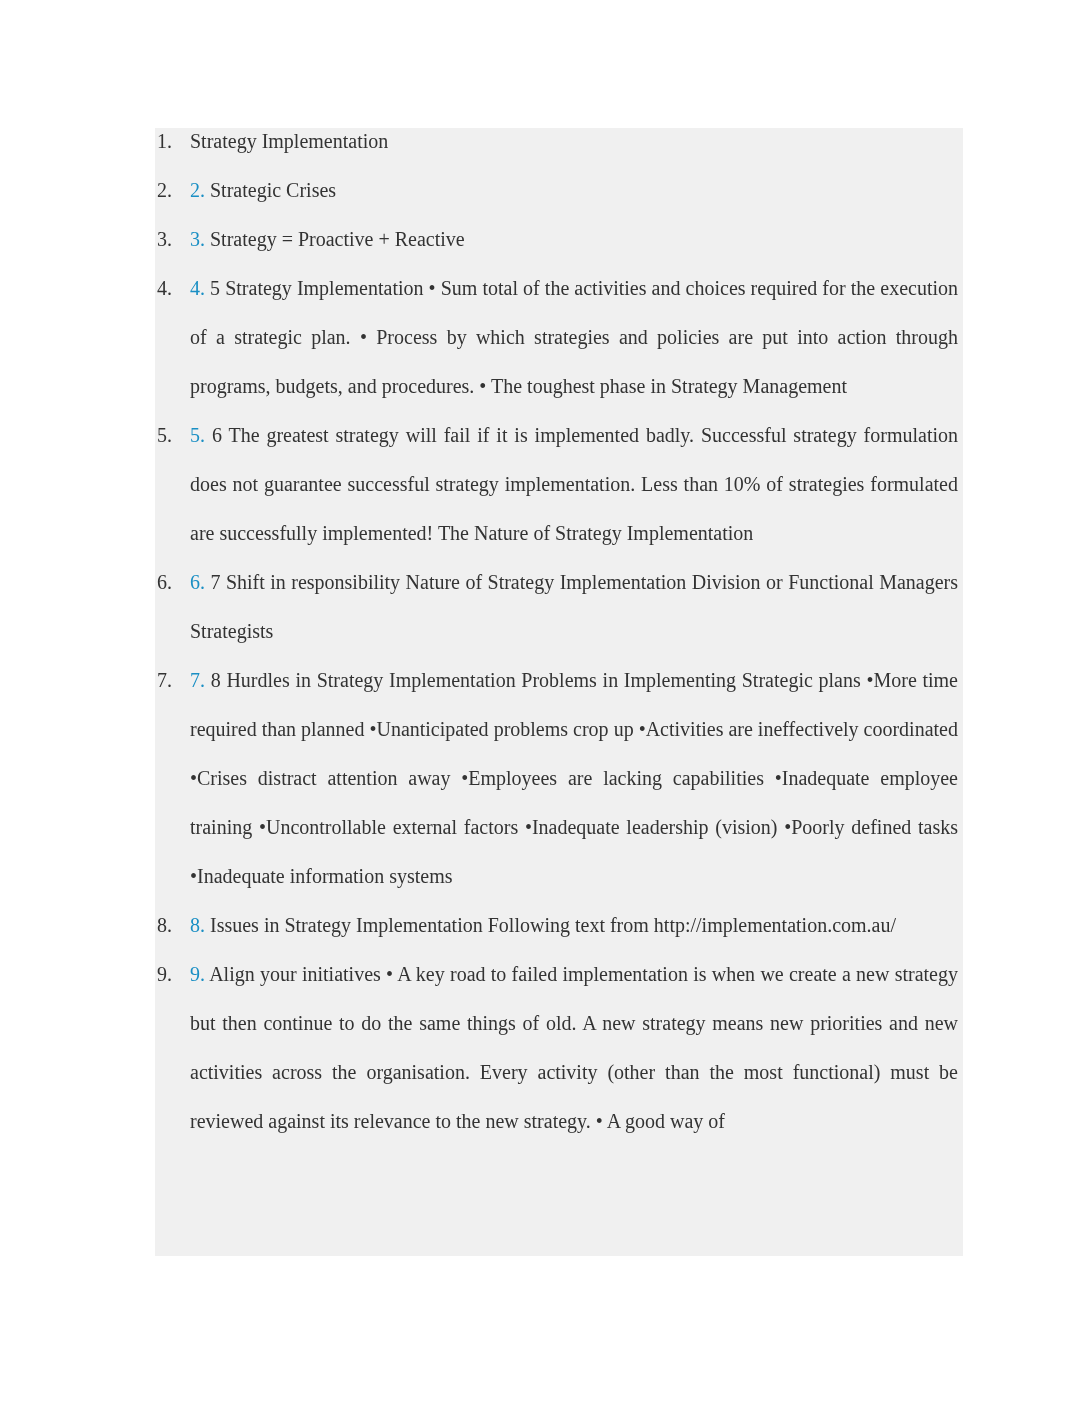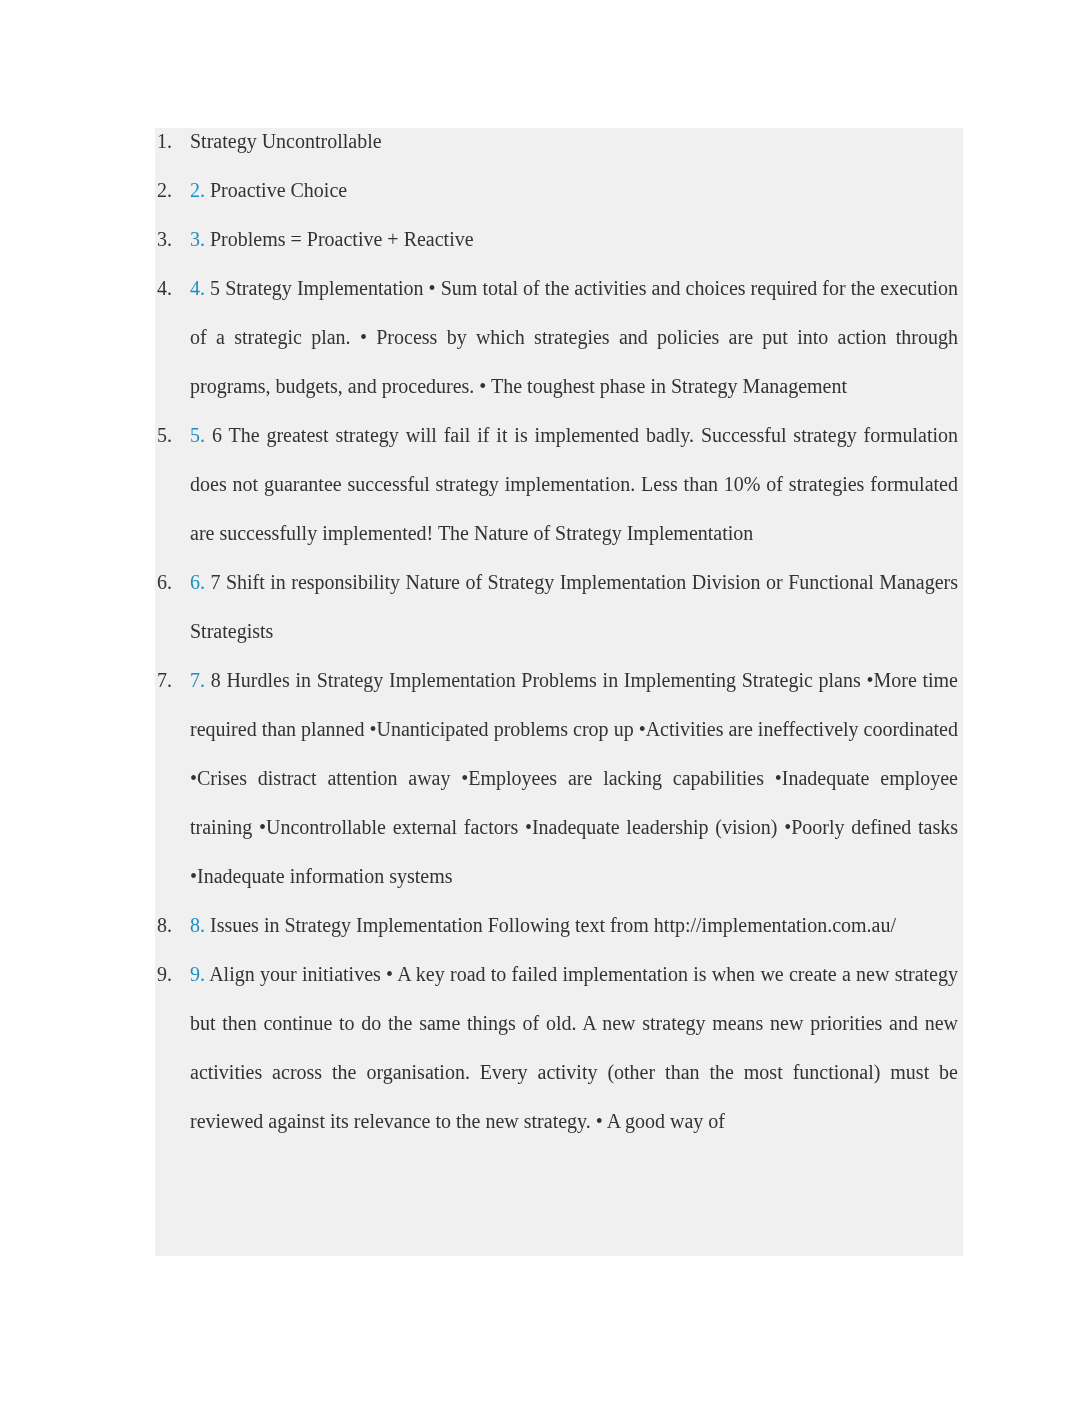--- a/index.html
+++ b/index.html
@@ -11,22 +11,22 @@
   li.item .num { position: absolute; left: 2px; top: 0; }
   .link { color: #1a8fc4; }
   li.item:first-child { margin-top: -11px; }
 </style>
 </head>
 <body>
 
 <div class="panel"></div>
 
 <ol class="items">
-  <li class="item"><span class="num">1.</span><span class="link"></span><span>Strategy Uncontrollable</span></li>
-  <li class="item"><span class="num">2.</span><span class="link">2.</span><span> Proactive Choice</span></li>
-  <li class="item"><span class="num">3.</span><span class="link">3.</span><span> Problems = Proactive + Reactive</span></li>
+  <li class="item"><span class="num">1.</span><span class="link"></span><span>Strategy Implementation</span></li>
+  <li class="item"><span class="num">2.</span><span class="link">2.</span><span> Strategic Crises</span></li>
+  <li class="item"><span class="num">3.</span><span class="link">3.</span><span> Strategy = Proactive + Reactive</span></li>
   <li class="item"><span class="num">4.</span><span class="link">4.</span><span> 5 Strategy Implementation • Sum total of the activities and choices required for the execution of a strategic plan. • Process by which strategies and policies are put into action through programs, budgets, and procedures. • The toughest phase in Strategy Management</span></li>
   <li class="item"><span class="num">5.</span><span class="link">5.</span><span> 6 The greatest strategy will fail if it is implemented badly. Successful strategy formulation does not guarantee successful strategy implementation. Less than 10% of strategies formulated are successfully implemented! The Nature of Strategy Implementation</span></li>
   <li class="item"><span class="num">6.</span><span class="link">6.</span><span> 7 Shift in responsibility Nature of Strategy Implementation Division or Functional Managers Strategists</span></li>
   <li class="item"><span class="num">7.</span><span class="link">7.</span><span> 8 Hurdles in Strategy Implementation Problems in Implementing Strategic plans •More time required than planned •Unanticipated problems crop up •Activities are ineffectively coordinated •Crises distract attention away •Employees are lacking capabilities •Inadequate employee training •Uncontrollable external factors •Inadequate leadership (vision) •Poorly defined tasks •Inadequate information systems</span></li>
   <li class="item"><span class="num">8.</span><span class="link">8.</span><span> Issues in Strategy Implementation Following text from http://implementation.com.au/</span></li>
   <li class="item"><span class="num">9.</span><span class="link">9.</span><span> Align your initiatives • A key road to failed implementation is when we create a new strategy but then continue to do the same things of old. A new strategy means new priorities and new activities across the organisation. Every activity (other than the most functional) must be reviewed against its relevance to the new strategy. • A good way of</span></li>
 </ol>
 
 </body></html>

